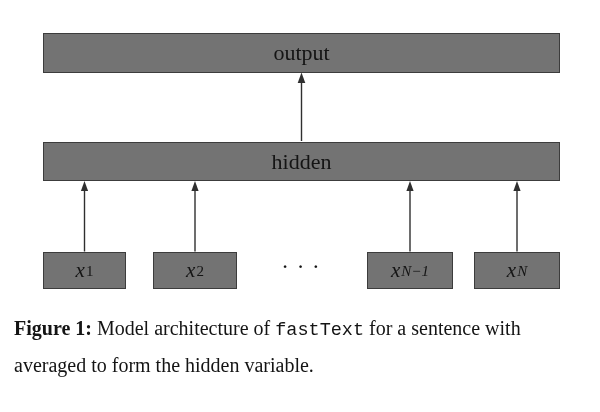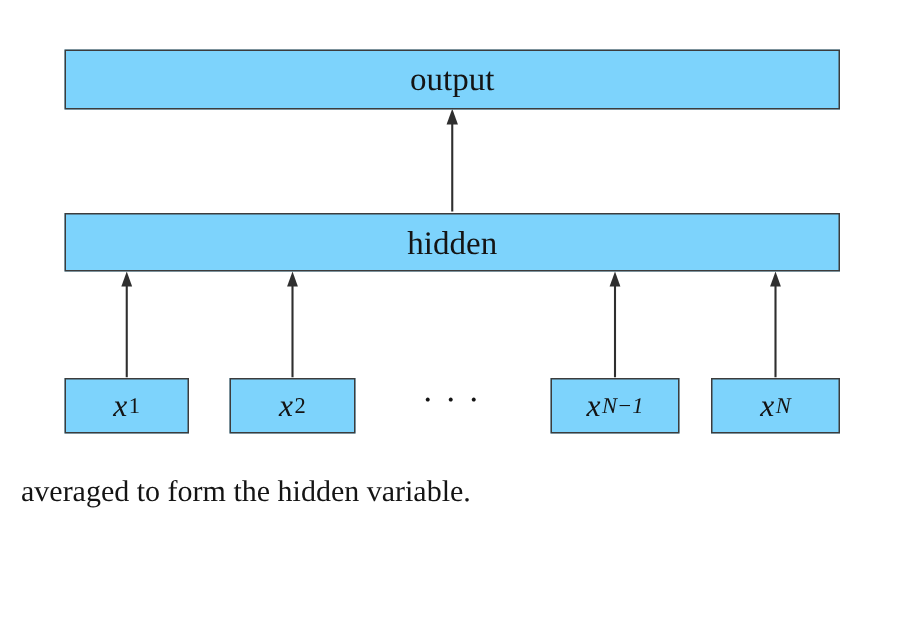--- a/index.html
+++ b/index.html
@@ -4,21 +4,21 @@
 <style>
   html,body{margin:0;padding:0;background:#ffffff;}
   .page{
     position:relative;width:600px;height:412px;background:#ffffff;
     font-family:"Liberation Serif",serif;color:#141414;overflow:hidden;
   }
   .arrows{position:absolute;left:0;top:0;width:600px;height:412px;}
   .arrows line{stroke:#2f2f2f;stroke-width:1.4;}
   .arrows polygon{fill:#2f2f2f;}
   .box{
-    position:absolute;box-sizing:border-box;border:1.5px solid #3c3c3c;background:#7dd3fc;
+    position:absolute;box-sizing:border-box;border:1.5px solid #3c3c3c;background:#737373;
     display:flex;align-items:center;justify-content:center;font-size:22px;
   }
   .output-box{left:43px;top:33px;width:517px;height:40px;}
   .hidden-box{left:43px;top:142px;width:517px;height:39px;text-align:center;}
   .input-box{top:252px;height:37px;font-size:21px;}
   #in1{left:43px;width:83px;}
   #in2{left:153px;width:84px;}
   #in3{left:367px;width:86px;}
   #in4{left:474px;width:86px;}
   .math-x{font-style:italic;}
@@ -93,16 +93,17 @@
       <span class="math-x">x</span>
       <sub>N−1</sub>
     </div>
 
   <div class="box input-box" id="in4">
       <span class="math-x">x</span>
       <sub>N</sub>
     </div>
 
   <div class="caption">
+    <div class="cap-line"><span class="seg-bold">Figure 1:</span><span> Model architecture of </span><span class="seg-mono">fastText</span><span> for a sentence with</span></div>
     <div class="cap-line"><span>averaged to form the hidden variable.</span></div>
   </div>
 
 </div>
 
 </body></html>

